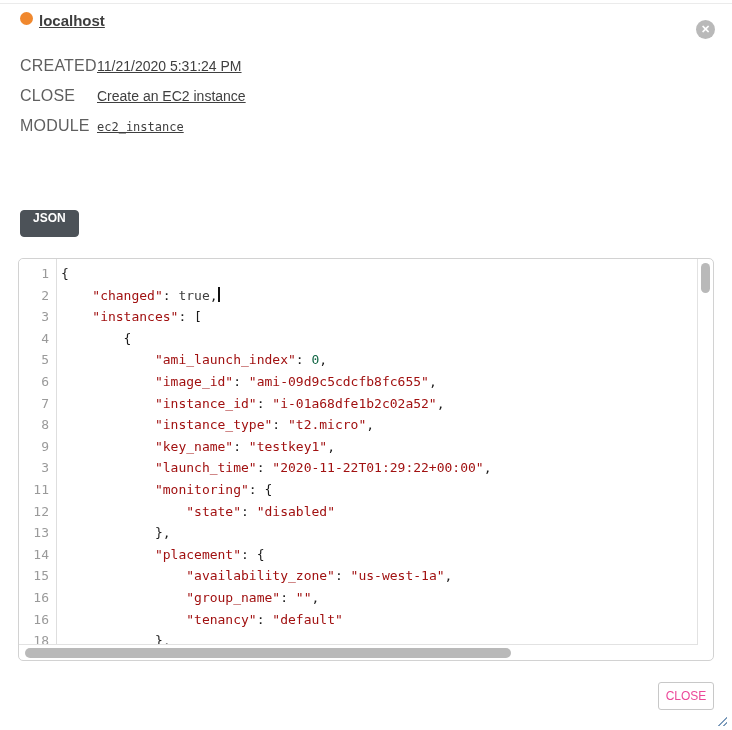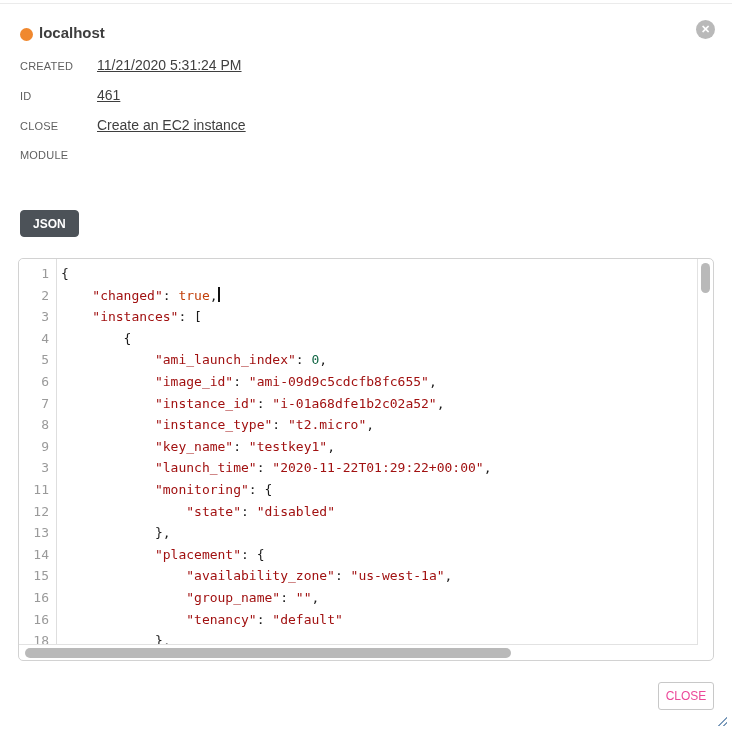--- a/index.html
+++ b/index.html
@@ -7,43 +7,43 @@
   body {
     width:732px; height:730px; background:#fff;
     font-family:"Liberation Sans", sans-serif;
     position:relative; overflow:hidden;
     color:#404040;
   }
   .modal { position:absolute; inset:0; background:#fff; }
   .top-hairline { position:absolute; top:3px; left:0; right:0; height:1px; background:#ebebeb; }
 
   
-  .header { position:absolute; top:24px; left:20px; right:46px; display:flex; align-items:flex-end; }
+  .header { position:absolute; top:12px; left:20px; right:46px; display:flex; align-items:flex-start;text-decoration:underline; }
   .status-dot { width:13px; height:13px; border-radius:50%; flex:0 0 auto; }
   .title { font-size:15px; font-weight:bold; color:#3e3e3e; margin-left:6px; }
   .close-btn {
     position:absolute; top:20px; right:17px; width:19px; height:19px;
     border-radius:50%; background:#b9b9b9; color:#fff; cursor:pointer;
     display:flex; align-items:center; justify-content:center;
     font-size:11px; font-weight:bold; line-height:1; user-select:none;
   }
 
   
   .details { position:absolute; top:56px; left:20px; right:20px; }
   .detail-row { display:grid; grid-template-columns:77px 1fr; align-items:baseline; margin-bottom:10px; }
-  .detail-label { font-size:11px; color:#5f5f5f; letter-spacing:.2px; line-height:19px; }
+  .detail-label { font-size:16px; color:#5f5f5f; letter-spacing:.2px; line-height:19px; }
   .detail-value { font-size:14px; color:#3f3f3f; line-height:19px;text-decoration:underline; }
   .detail-value.mono { font-family:"DejaVu Sans Mono", monospace; font-size:12px; }
 
   
   .json-btn {
     position:absolute; top:210px; left:20px; height:27px; padding:0 12px;
     background:#4c5258; color:#fff; font-size:12px; font-weight:bold;
     border:1px solid #4c5258; border-radius:4px; cursor:pointer;
-    display:flex; align-items:center; font-family:"Liberation Sans", sans-serif;
+    display:flex; font-family:"Liberation Sans", sans-serif;
   }
 
   
   .code-frame {
     position:absolute; left:18px; top:258px; width:696px; height:403px;
     border:1px solid #d2d2d2; border-radius:5px; background:#fff;
   }
   .editor {
     position:absolute; left:0; top:0; right:15px; bottom:15px;
     border-right:1px solid #e2e2e2; border-bottom:1px solid #e2e2e2;
@@ -58,21 +58,21 @@
     font-family:"DejaVu Sans Mono", monospace; font-size:13px;
     line-height:21.6px; color:#9a9a9a;
   }
   .code-lines { flex:1; padding:4px 0 0 4px; overflow:hidden; }
   .cl {
     font-family:"DejaVu Sans Mono", monospace; font-size:13px;
     line-height:21.6px; white-space:pre; color:#1b1b1b;
   }
   .tok-p { color:#1b1b1b; }
   .tok-s { color:#a11111; }
-  .tok-a { color:#c2410c; }
+  .tok-a { color:#404040; }
   .tok-n { color:#116644; }
   .cursor {
     display:inline-block; width:1.5px; height:15px; background:#111;
     vertical-align:-2px; margin-left:0.5px;
   }
   .vscroll-thumb {
     position:absolute; top:4px; right:3px; width:9px; height:30px;
     background:#b9b9b9; border-radius:5px; cursor:pointer;
   }
   .hscroll-thumb {
@@ -108,29 +108,26 @@
   <div class="close-btn">
     <span>✕</span>
   </div>
 
   <div class="details">
     <div class="detail-row">
       <span class="detail-label">CREATED</span>
       <span class="detail-value">11/21/2020 5:31:24 PM</span>
     </div>
     <div class="detail-row">
-      <span class="detail-label">ID</span>
-      <span class="detail-value">461</span>
-    </div>
-    <div class="detail-row">
       <span class="detail-label">CLOSE</span>
       <span class="detail-value">Create an EC2 instance</span>
     </div>
     <div class="detail-row">
       <span class="detail-label">MODULE</span>
+      <span class="detail-value mono">ec2_instance</span>
     </div>
   </div>
 
   <button class="json-btn">
     <span>JSON</span>
   </button>
 
   <div class="code-frame">
     <div class="editor">
       <div class="gutter">

